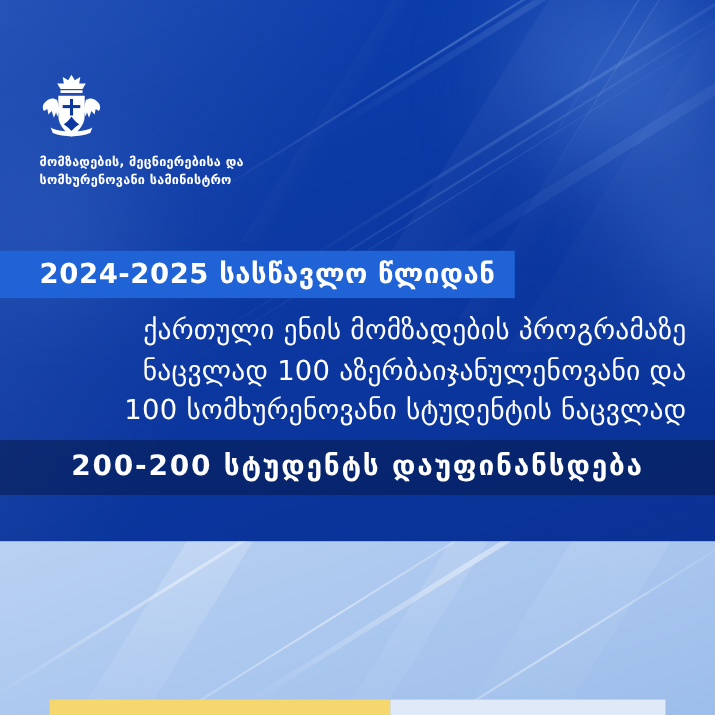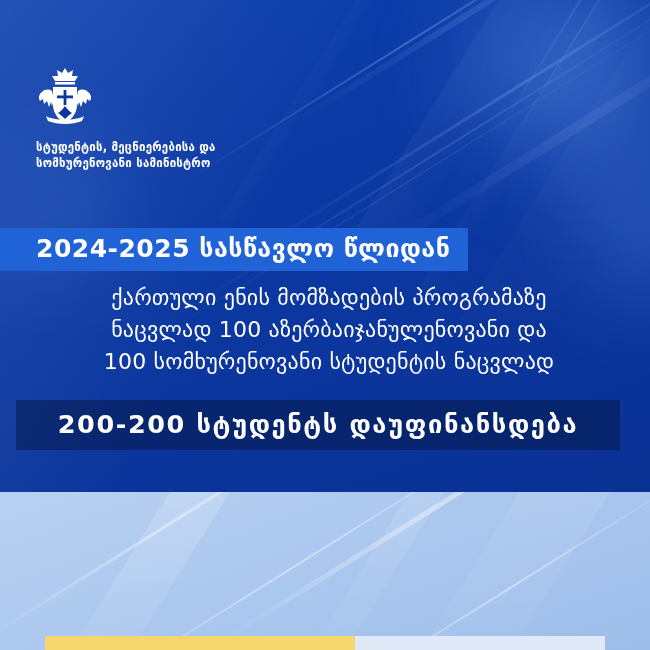--- a/index.html
+++ b/index.html
@@ -106,32 +106,32 @@
     margin-left: 0;
   }
 
   
   .body-text {
     position: absolute;
     left: 34px;
     top: 282px;
     width: 590px;
     color: #ffffff;
-    font-size: 22px;
+    font-size: 25px;
     line-height: 1.46;
     letter-spacing: 0.2px;
-    text-align: center;
+    text-align: right;
   }
   .body-line { white-space: nowrap; }
 
   .emphasis-bar {
     position: absolute;
-    left: 16px;
+    left: 0;
     top: 400px;
-    width: 604px;
+    width: 650px;
     background: rgba(6, 26, 74, 0.55);
     padding: 9px 0 11px 0;
   }
   .emphasis-text {
     color: #ffffff;
     font-size: 25.5px;
     font-weight: bold;
     letter-spacing: 1.6px;
     text-align: center;
   }
@@ -219,21 +219,21 @@
         <path d="M52 26 c3 2 4 6 2 9 l-3 -2 -1 5 -3 -3 -2 6 -2 -5 -1 4 -2 -6 2 -9 c3 -2 7 -2 10 1 z"></path>
 
         <path d="M10 50 c8 5 30 5 38 0 l-2 5 c-10 4 -24 4 -34 0 z"></path>
       </g>
       <g fill="#0b37a0">
         <rect x="27.6" y="24" width="2.8" height="15"></rect>
         <rect x="21" y="29.5" width="16" height="2.8"></rect>
         <path d="M29 40 c-2 3 -5 6 -7 7 c3 2 5 4 7 6 c2 -2 4 -4 7 -6 c-2 -1 -5 -4 -7 -7 z"></path>
       </g>
     </svg>
-    <div class="ministry-name">სტუდენტის, მეცნიერებისა და</div>
+    <div class="ministry-name">მომზადების, მეცნიერებისა და</div>
     <div class="ministry-name">სომხურენოვანი სამინისტრო</div>
   </div>
 
   <div class="headline-block">
     <div class="year-bar">2024-2025 სასწავლო წლიდან</div>
   </div>
 
   <div class="body-text">
     <div class="body-line">ქართული ენის მომზადების პროგრამაზე</div>
     <div class="body-line">ნაცვლად 100 აზერბაიჯანულენოვანი და</div>

